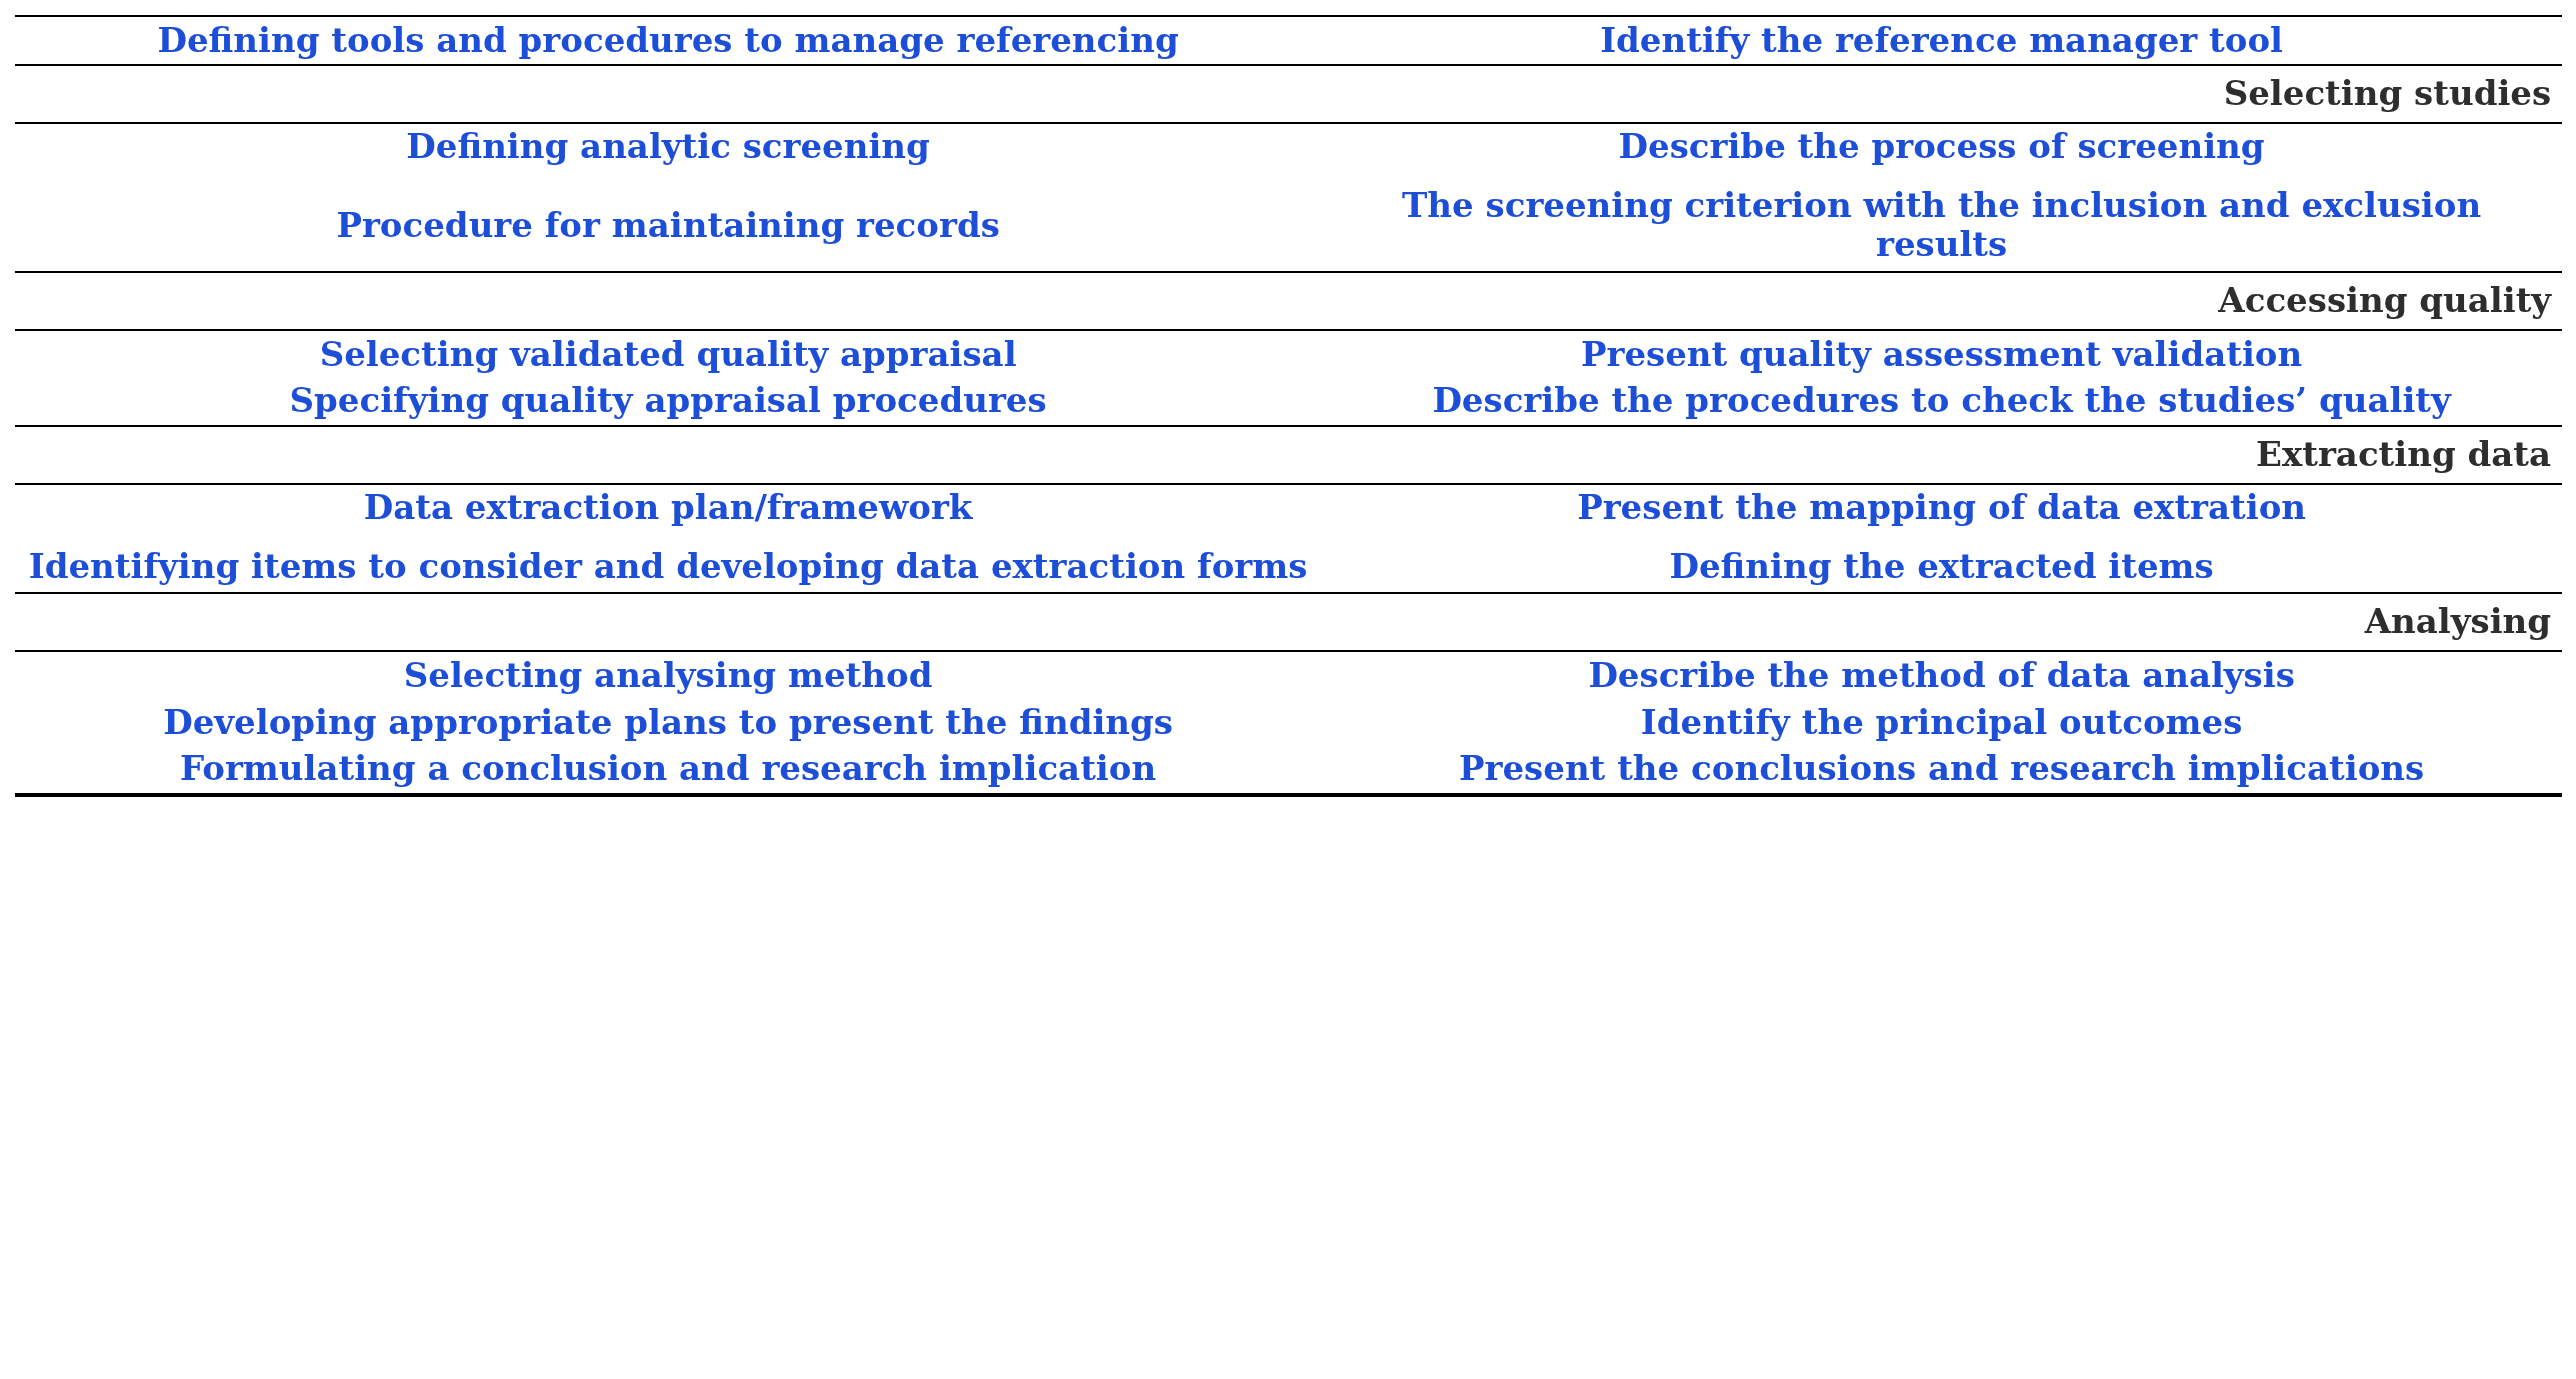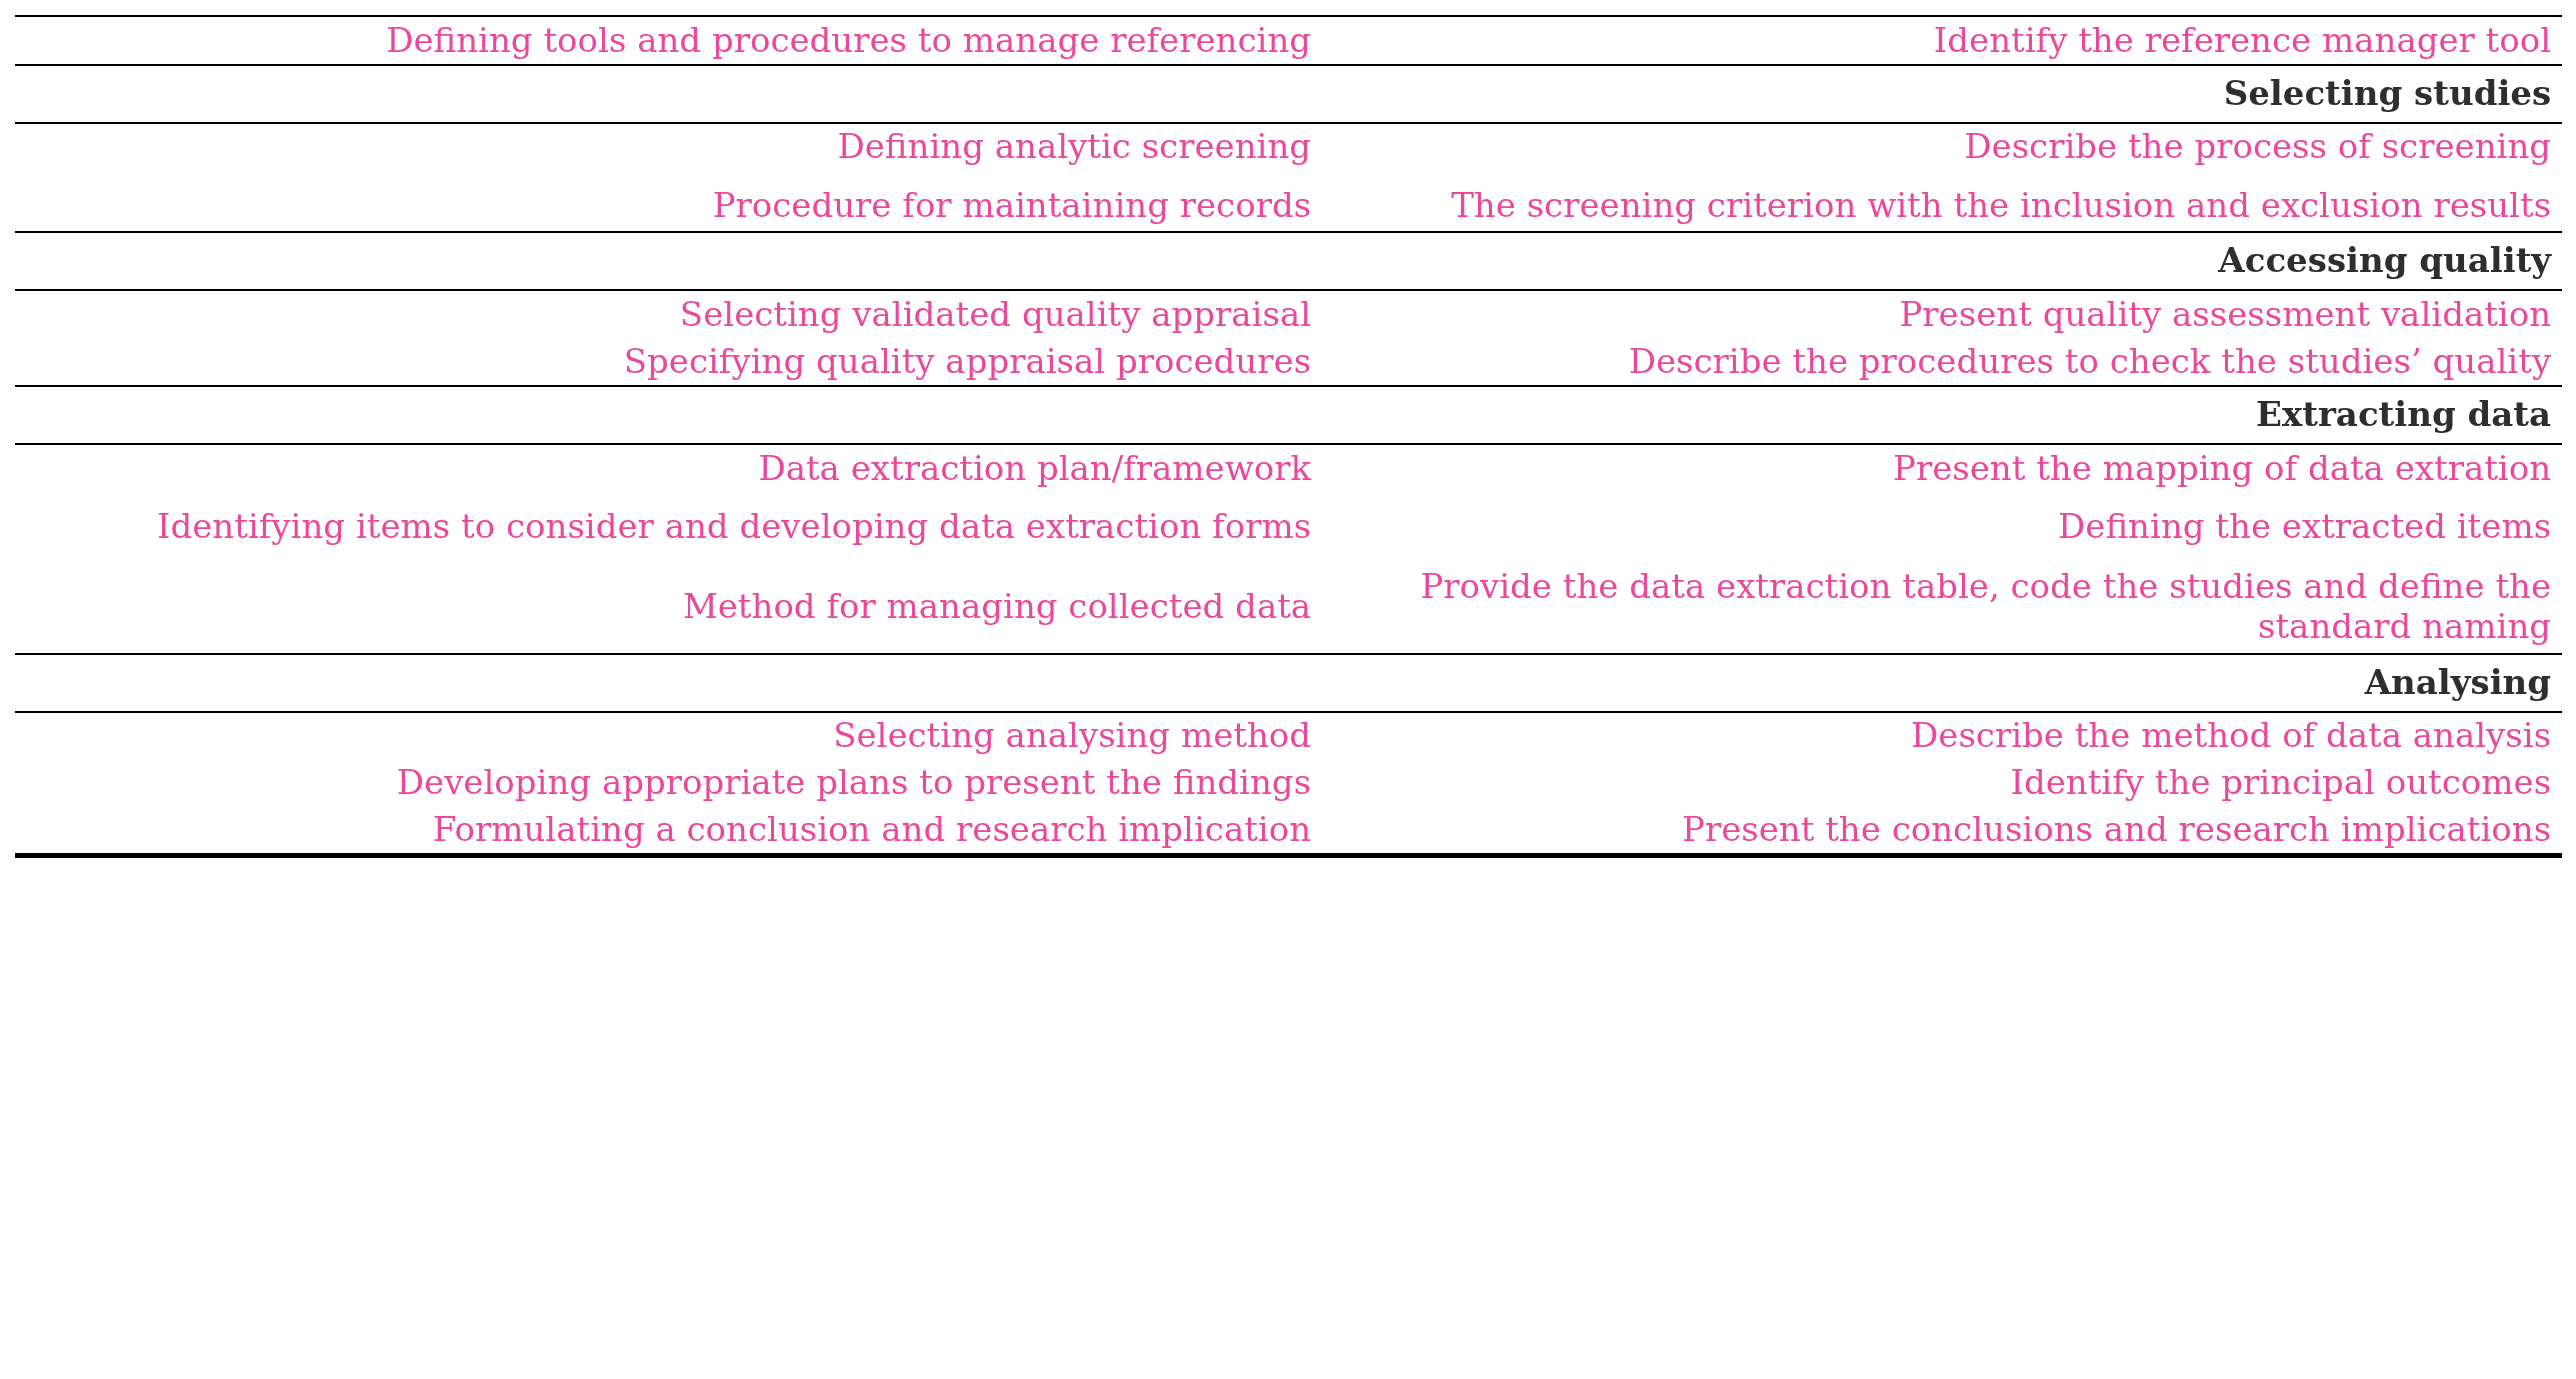--- a/index.html
+++ b/index.html
@@ -36,27 +36,27 @@
   tr.rule-top > td,
   tr.rule-top > th {
     border-top: 2.9px solid #000000;
   }
   tr.rule-bottom > td,
   tr.rule-bottom > th {
     border-bottom: 2.9px solid #000000;
   }
 
   td.cell {
-    text-align: right;
+    text-align: center;
     vertical-align: middle;
     font-size: 34px;
     line-height: 1.17;
     padding: 5.8px 10.5px;
-    color: #ec4899;
-    font-weight: 400;
+    color: #1d4ed8;
+    font-weight: 700;
   }
 
   
   td.group-heading {
     text-align: right;
     vertical-align: middle;
     font-size: 34px;
     font-weight: 700;
     line-height: 1.17;
     padding: 8.2px 10.5px;
@@ -123,24 +123,20 @@
         <td class="group-heading" colspan="2">Extracting data</td>
       </tr>
       <tr class="row-tight">
         <td class="cell">Data extraction plan/framework</td>
         <td class="cell">Present the mapping of data extration</td>
       </tr>
       <tr class="row-loose">
         <td class="cell">Identifying items to consider and developing data extraction forms</td>
         <td class="cell">Defining the extracted items</td>
       </tr>
-      <tr class="rule-bottom row-loose">
-        <td class="cell">Method for managing collected data</td>
-        <td class="cell">Provide the data extraction table, code the studies and define the standard naming</td>
-      </tr>
 
       <tr>
         <td class="group-heading" colspan="2">Analysing</td>
       </tr>
       <tr class="row-tight">
         <td class="cell">Selecting analysing method</td>
         <td class="cell">Describe the method of data analysis</td>
       </tr>
       <tr class="row-tight">
         <td class="cell">Developing appropriate plans to present the findings</td>

